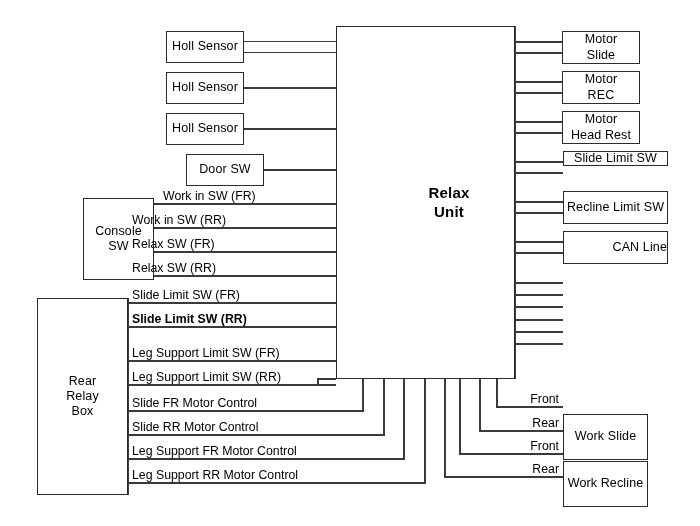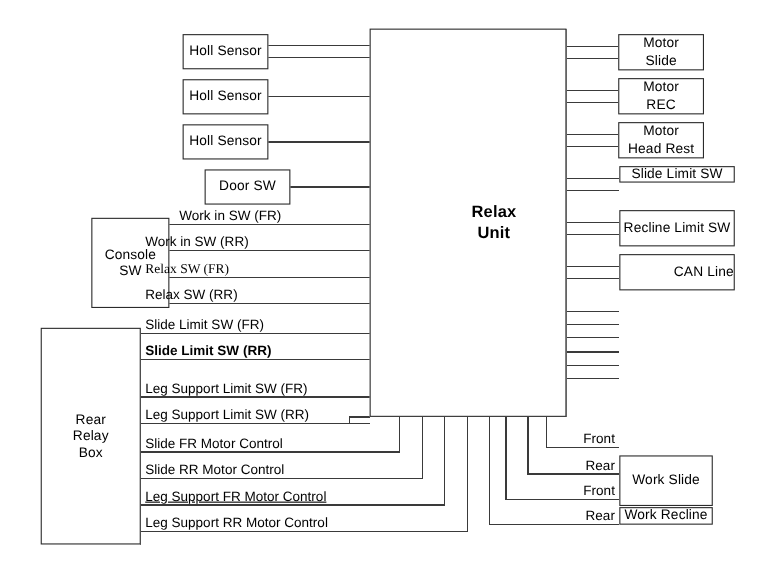--- a/index.html
+++ b/index.html
@@ -178,36 +178,36 @@
   <div class="node-box" id="box-recline-limit-sw" style="left: 563px; top: 191px; width: 105px; height: 33px;">
     <span>Recline Limit SW</span>
   </div>
   <div class="node-box" id="box-can-line" style="left: 563px; top: 231px; width: 105px; height: 33px; justify-content: flex-end;">
     <span>CAN Line</span>
   </div>
 
   <div class="node-box" id="box-work-slide" style="left: 563px; top: 414px; width: 85px; height: 46px;">
     <span>Work Slide</span>
   </div>
-  <div class="node-box" id="box-work-recline" style="left: 563px; top: 461px; width: 85px; height: 16px;">
+  <div class="node-box" id="box-work-recline" style="left: 563px; top: 461px; width: 85px; height: 46px;">
     <span>Work Recline</span>
   </div>
 
   <div id="label-layer">
       <div class="edge-label left-label" style="left: 132px; top: 190px; margin-left: 31px;">Work in SW (FR)</div>
       <div class="edge-label left-label" style="left: 132px; top: 214px;">Work in SW (RR)</div>
-      <div class="edge-label left-label" style="left: 132px; top: 238px; font-family: Liberation Serif, serif;">Relax SW (FR)</div>
+      <div class="edge-label left-label" style="left: 132px; top: 238px;">Relax SW (FR)</div>
       <div class="edge-label left-label" style="left: 132px; top: 262px;">Relax SW (RR)</div>
       <div class="edge-label left-label" style="left: 132px; top: 289px;">Slide Limit SW (FR)</div>
       <div class="edge-label left-label" style="left: 132px; top: 313px; font-weight: bold;">Slide Limit SW (RR)</div>
       <div class="edge-label left-label" style="left: 132px; top: 347px;">Leg Support Limit SW (FR)</div>
       <div class="edge-label left-label" style="left: 132px; top: 371px;">Leg Support Limit SW (RR)</div>
       <div class="edge-label left-label" style="left: 132px; top: 397px;">Slide FR Motor Control</div>
       <div class="edge-label left-label" style="left: 132px; top: 421px;">Slide RR Motor Control</div>
-      <div class="edge-label left-label" style="left: 132px; top: 445px; text-decoration: underline;">Leg Support FR Motor Control</div>
+      <div class="edge-label left-label" style="left: 132px; top: 445px;">Leg Support FR Motor Control</div>
       <div class="edge-label left-label" style="left: 132px; top: 469px;">Leg Support RR Motor Control</div>
       <div class="edge-label right-label" style="left: 493px; width: 66px; top: 393px;">Front</div>
       <div class="edge-label right-label" style="left: 493px; width: 66px; top: 417px;">Rear</div>
       <div class="edge-label right-label" style="left: 493px; width: 66px; top: 440px;">Front</div>
       <div class="edge-label right-label" style="left: 493px; width: 66px; top: 463px;">Rear</div>
     </div>
 
 </div>
 
 </body></html>

